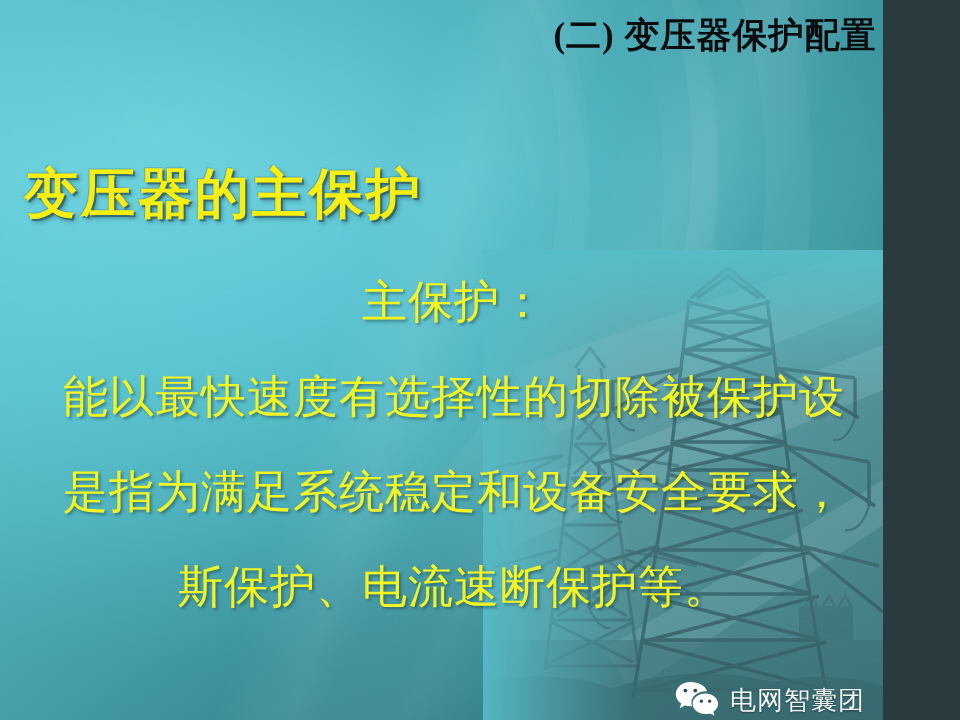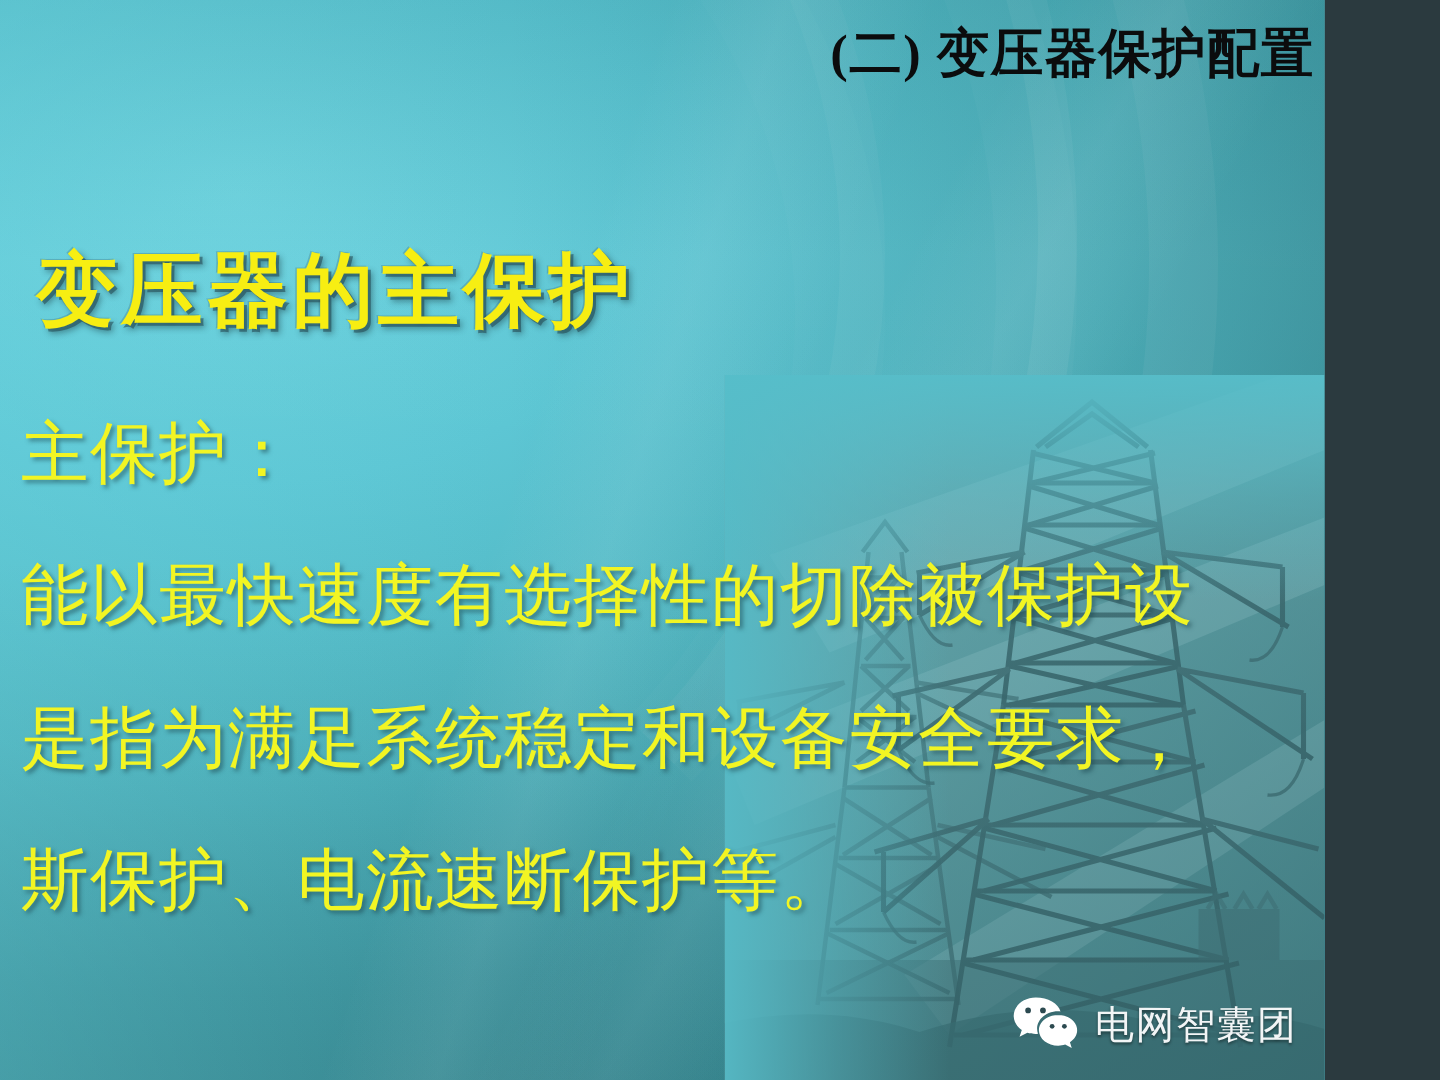--- a/index.html
+++ b/index.html
@@ -129,27 +129,28 @@
     width: 880px;
   }
   .body-line {
     font-size: 45px;
     line-height: 95px;
     color: #f2f523;
     letter-spacing: 1px;
     font-family: "Liberation Serif", "DejaVu Serif", serif;
     text-shadow: 2px 2px 3px rgba(28,70,78,0.55);
     white-space: nowrap;
+    text-align: center;
   }
 
   
   .watermark {
     position: absolute;
     right: 18px;
-    bottom: 16px;
+    bottom: 0;
     display: flex;
     align-items: center;
     gap: 10px;
   }
   .wm-text {
     font-size: 26px;
     color: #f2f5f6;
     font-family: "DejaVu Sans", "Liberation Sans", sans-serif;
     letter-spacing: 1px;
     text-shadow: 0 1px 2px rgba(0,0,0,0.45);

